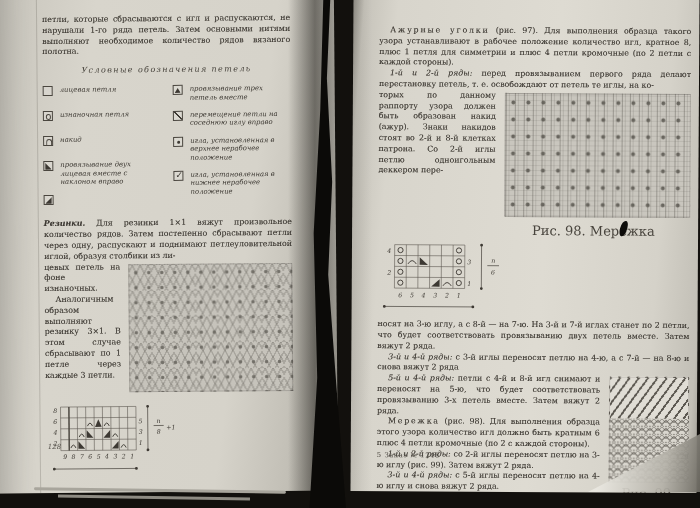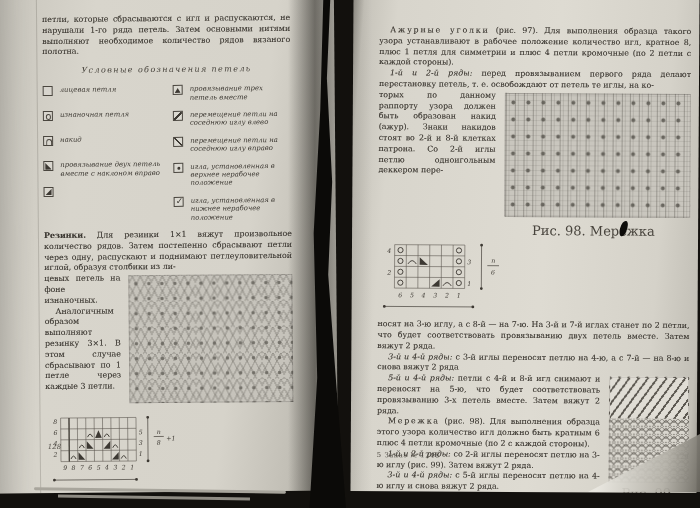--- a/index.html
+++ b/index.html
@@ -33,21 +33,21 @@
   .gutter-core {
     position:absolute; left:304px; top:-4px; width:44px; height:516px; z-index:6; pointer-events:none;
     background:#0b0a08;
     clip-path:polygon(44% 0, 60% 0, 52% 16%, 64% 36%, 55% 54%, 74% 76%, 96% 100%, 12% 100%, 30% 74%, 22% 46%, 37% 22%);
   }
   .lp { position:absolute; left:52px; top:22px; width:248px; }
   .rp { position:absolute; left:26px; top:30px; width:312px; }
 
   .body { font-size:7.9px; line-height:10.8px; text-align:justify; text-shadow:0 0 .4px rgba(62,58,50,.45); }
   .indent { text-indent:11px; }
-  .lead { font-weight:bold; }
+  .lead { font-weight:bold;font-style:italic; }
   .rowlead { font-style:italic;margin-top:32px; }
   .spaced { letter-spacing:1.8px; }
   .caption { font-size:13px; line-height:9.5px; text-align:center; color:#48443d; }
   .clr { clear:both; }
 
   .legend-title { font-style:italic; text-align:center; font-size:8px; letter-spacing:1.4px; margin:8px 0 10px; color:#45413a; }
   .legend { display:flex; gap:12px; }
   .legend-col { flex:1; display:flex; flex-direction:column; }
   .legend-item { display:flex; gap:7px; margin-bottom:8px; align-items:flex-start; min-height:17px; }
   .legend-label { font-style:italic; font-size:6.9px; line-height:8.4px; padding-top:1px; }
@@ -138,34 +138,30 @@
           <div class="legend-item">
             <span class="sym sym-purl"></span>
             <span class="legend-label">изнаночная петля</span>
           </div>
           <div class="legend-item">
             <span class="sym sym-yo"></span>
             <span class="legend-label">накид</span>
           </div>
           <div class="legend-item">
             <span class="sym sym-k2r"></span>
-            <span class="legend-label">провязывание двух петель вместе с наклоном вправо</span>
+            <span class="legend-label">провязывание двух лицевая вместе с наклоном вправо</span>
           </div>
           <div class="legend-item">
             <span class="sym sym-k2l"></span>
           </div>
         </div>
         <div class="legend-col">
           <div class="legend-item">
             <span class="sym sym-k3"></span>
             <span class="legend-label">провязывание трех петель вместе</span>
-          </div>
-          <div class="legend-item">
-            <span class="sym sym-mvl"></span>
-            <span class="legend-label">перемещение петли на соседнюю иглу влево</span>
           </div>
           <div class="legend-item">
             <span class="sym sym-mvr"></span>
             <span class="legend-label">перемещение петли на соседнюю иглу вправо</span>
           </div>
           <div class="legend-item">
             <span class="sym sym-dot"></span>
             <span class="legend-label">игла, установленная в верхнее нерабочее положение</span>
           </div>
           <div class="legend-item">

